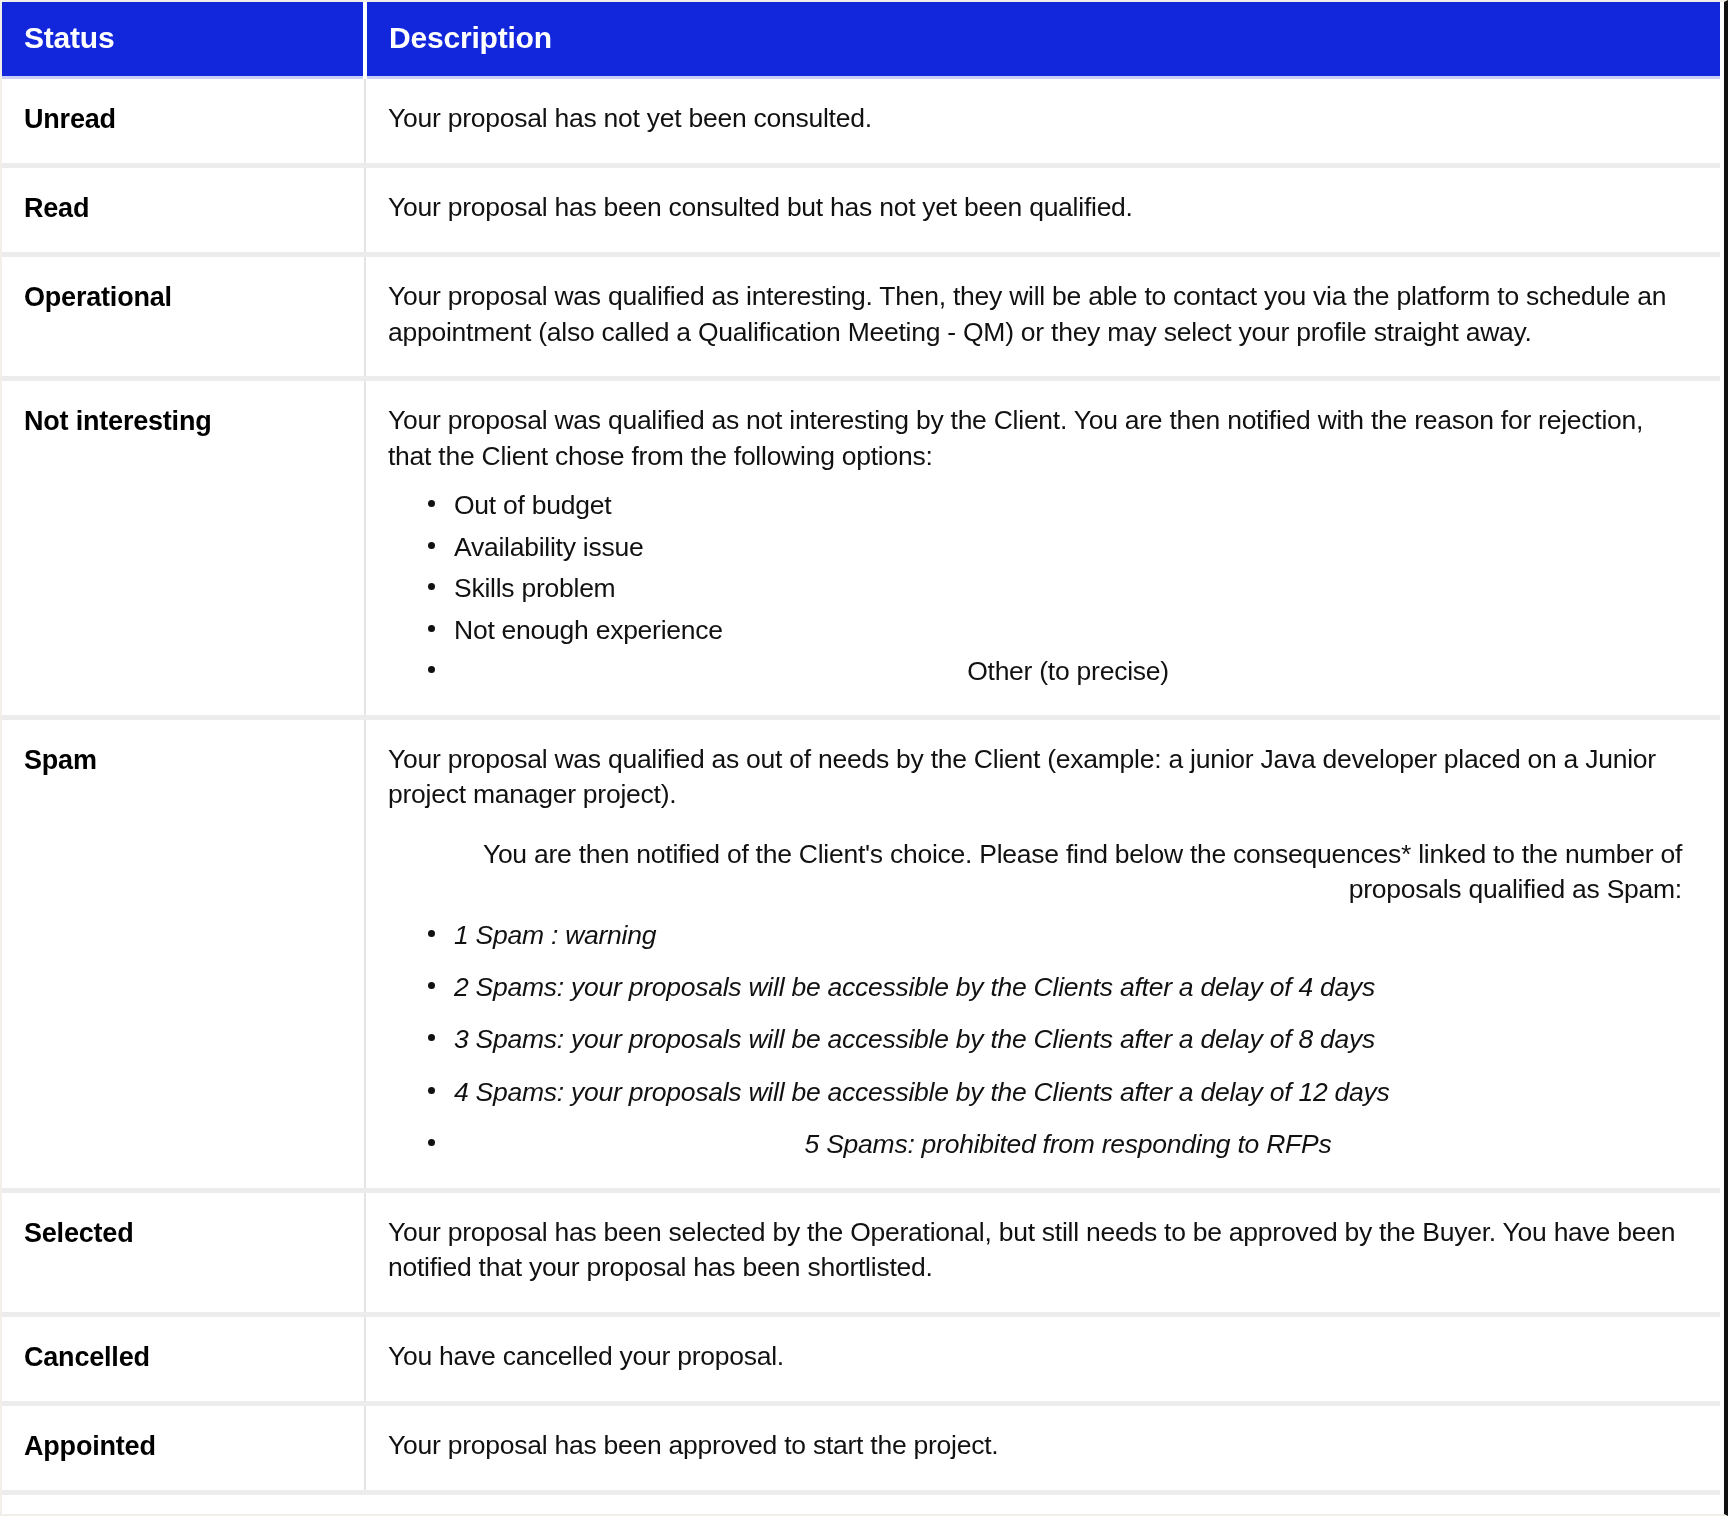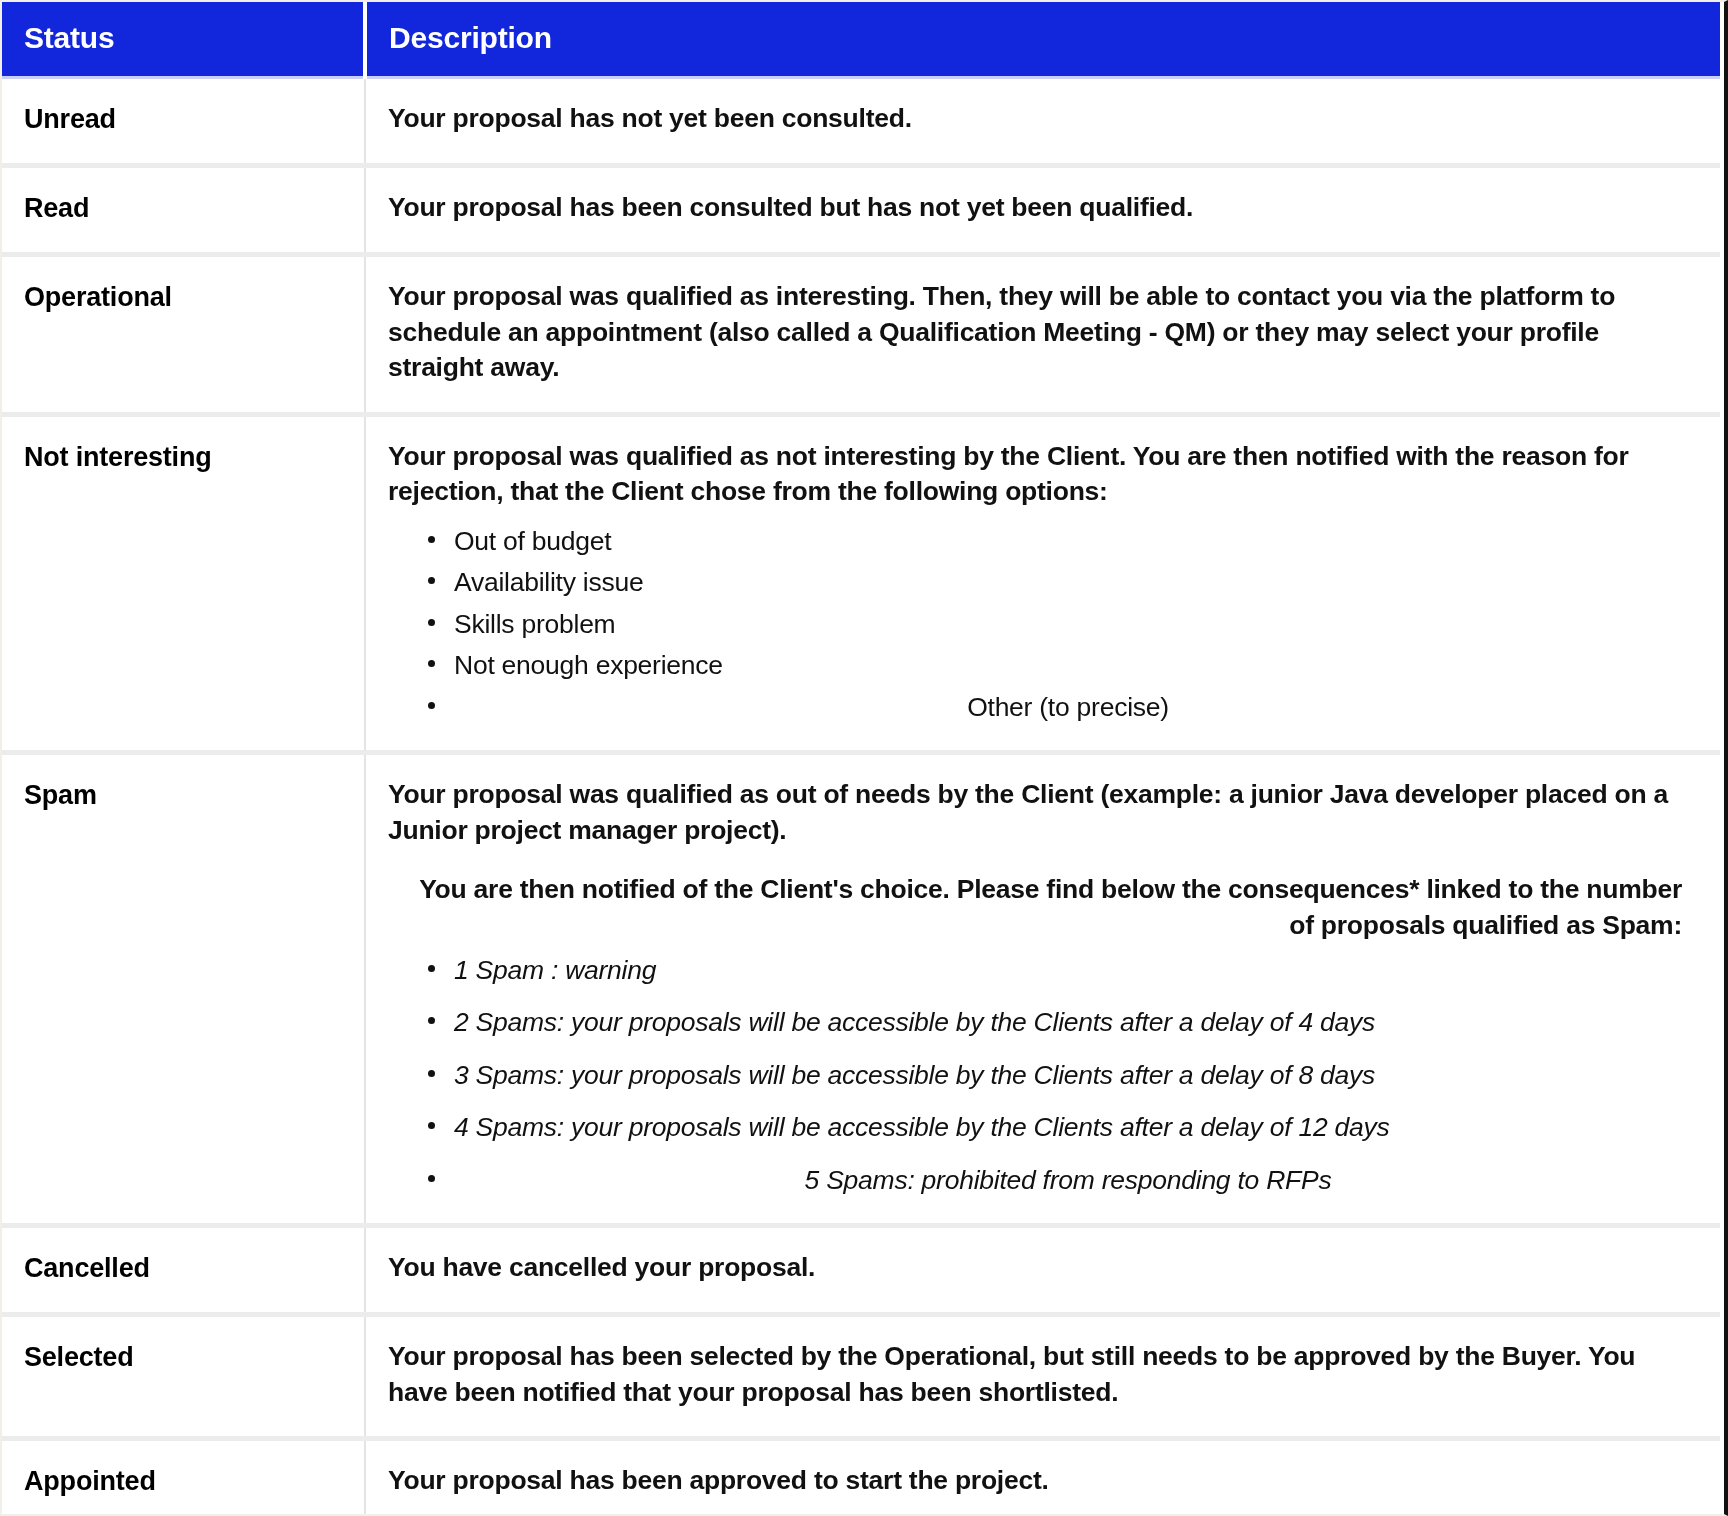--- a/index.html
+++ b/index.html
@@ -70,21 +70,20 @@
     border-right: 2px solid #e4e4e4;
     letter-spacing: -0.2px;
     white-space: nowrap;
   }
   td.desc-cell {
     color: #111111;
   }
 
   .desc-cell p {
     margin: 0 0 0 0;
-    font-weight: bold;
   }
   .desc-cell p + p { margin-top: 24px; text-align: right; }
 
   ul.bullets {
     list-style: none;
     margin: 14px 0 0 0;
     padding: 0 0 0 36px;
   }
   ul.bullets.tight { margin-top: 10px; font-style: italic; }
   ul.bullets li {
@@ -161,29 +160,29 @@
             <ul class="bullets spaced tight">
               <li>1 Spam : warning</li>
               <li>2 Spams: your proposals will be accessible by the Clients after a delay of 4 days</li>
               <li>3 Spams: your proposals will be accessible by the Clients after a delay of 8 days</li>
               <li>4 Spams: your proposals will be accessible by the Clients after a delay of 12 days</li>
               <li>5 Spams: prohibited from responding to RFPs</li>
             </ul>
           </td>
         </tr>
         <tr>
+          <td class="status-cell">Selected</td>
+          <td class="desc-cell">
+            <p>Your proposal has been selected by the Operational, but still needs to be approved by the Buyer. You have been notified that your proposal has been shortlisted.</p>
+          </td>
+        </tr>
+        <tr>
           <td class="status-cell">Cancelled</td>
           <td class="desc-cell">
             <p>You have cancelled your proposal.</p>
-          </td>
-        </tr>
-        <tr>
-          <td class="status-cell">Selected</td>
-          <td class="desc-cell">
-            <p>Your proposal has been selected by the Operational, but still needs to be approved by the Buyer. You have been notified that your proposal has been shortlisted.</p>
           </td>
         </tr>
         <tr>
           <td class="status-cell">Appointed</td>
           <td class="desc-cell">
             <p>Your proposal has been approved to start the project.</p>
           </td>
         </tr>
       </tbody>
   </table>

